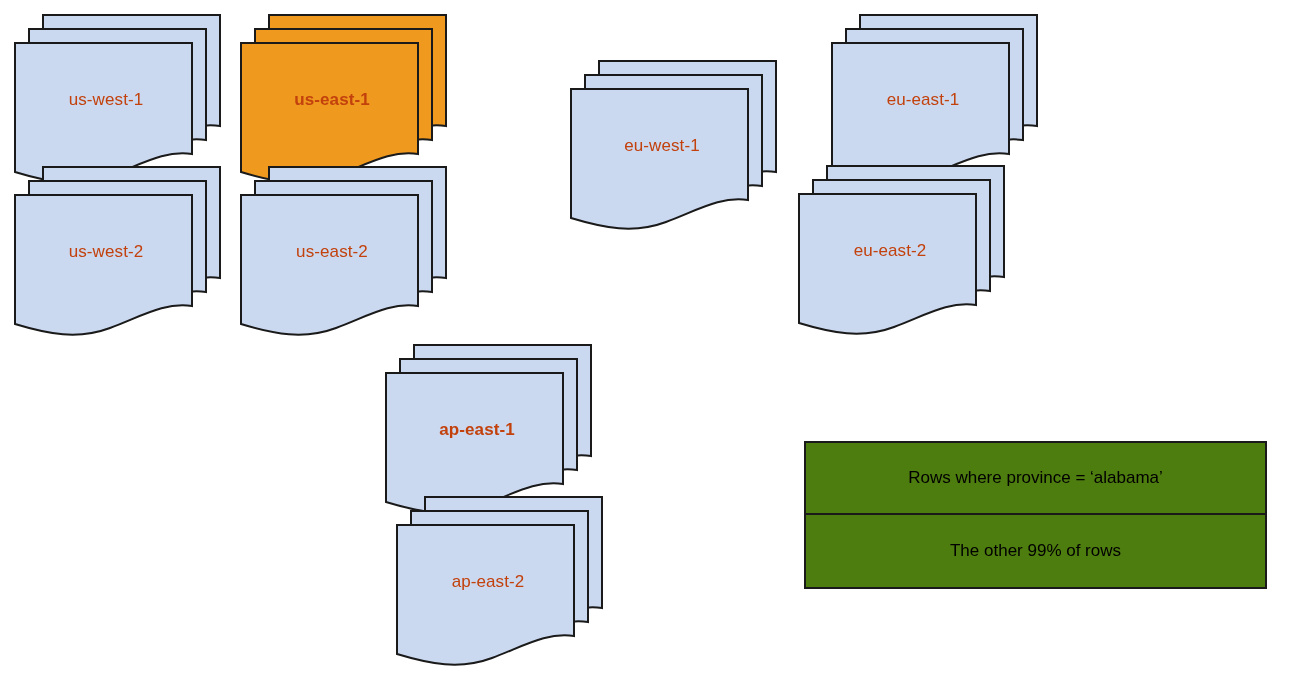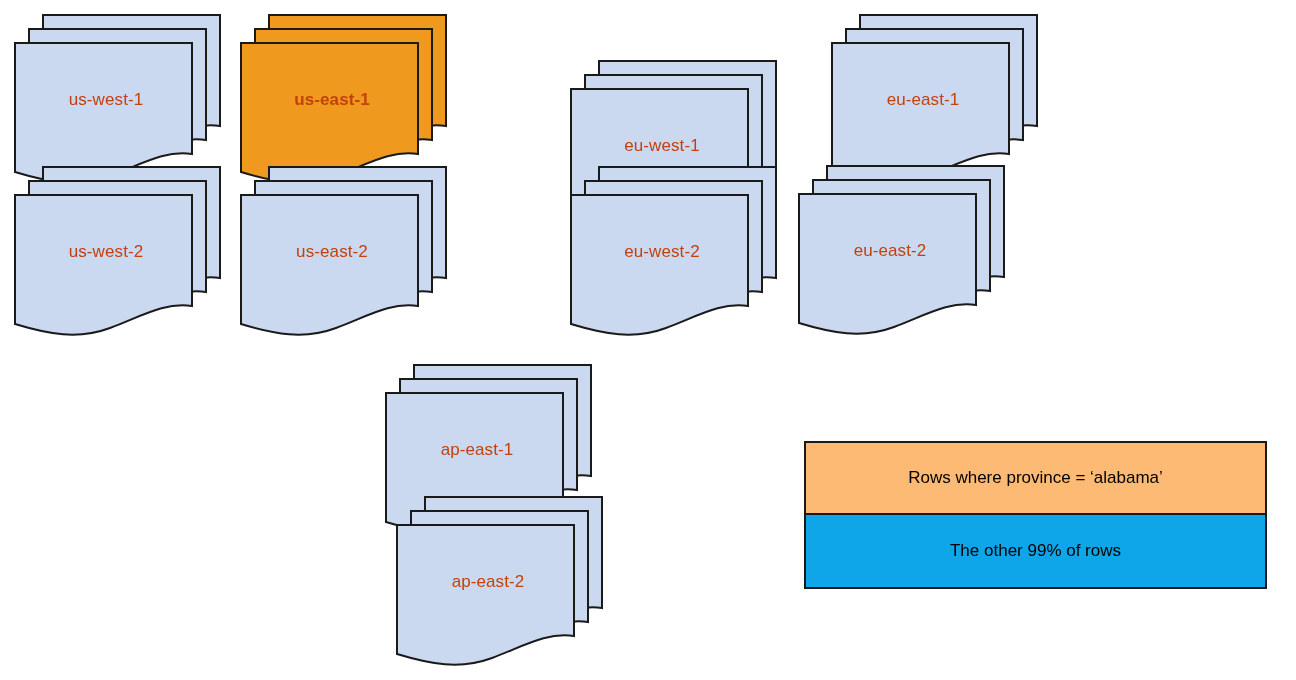--- a/index.html
+++ b/index.html
@@ -125,53 +125,45 @@
       <div class="stack-label">us-west-2</div>
     </div>
     <div class="stack" style="left: 240px; top: 166px; text-decoration: underline;">
       <svg viewBox="0 0 210 160">
         <path d="M 1,1 L 178,1 L 178,112 C 150,108 128,122 96,134 C 64,146 34,140 1,130 Z" class="doc-path" fill="#cbd9f0" transform="translate(28,0)"></path>
         <path d="M 1,1 L 178,1 L 178,112 C 150,108 128,122 96,134 C 64,146 34,140 1,130 Z" class="doc-path" fill="#cbd9f0" transform="translate(14,14)"></path>
         <path d="M 1,1 L 178,1 L 178,112 C 150,108 128,122 96,134 C 64,146 34,140 1,130 Z" class="doc-path" fill="#cbd9f0" transform="translate(0,28)"></path>
       </svg>
       <div class="stack-label">us-east-2</div>
     </div>
-    <div class="stack" style="left: 570px; top: 166px;">
-      <svg viewBox="0 0 210 160">
-        <path d="M 1,1 L 178,1 L 178,112 C 150,108 128,122 96,134 C 64,146 34,140 1,130 Z" class="doc-path" fill="#cbd9f0" transform="translate(28,0)"></path>
-        <path d="M 1,1 L 178,1 L 178,112 C 150,108 128,122 96,134 C 64,146 34,140 1,130 Z" class="doc-path" fill="#cbd9f0" transform="translate(14,14)"></path>
-        <path d="M 1,1 L 178,1 L 178,112 C 150,108 128,122 96,134 C 64,146 34,140 1,130 Z" class="doc-path" fill="#cbd9f0" transform="translate(0,28)"></path>
-      </svg>
-      <div class="stack-label">eu-west-2</div>
-    </div>
     <div class="stack" style="left: 798px; top: 165px;">
       <svg viewBox="0 0 210 160">
         <path d="M 1,1 L 178,1 L 178,112 C 150,108 128,122 96,134 C 64,146 34,140 1,130 Z" class="doc-path" fill="#cbd9f0" transform="translate(28,0)"></path>
         <path d="M 1,1 L 178,1 L 178,112 C 150,108 128,122 96,134 C 64,146 34,140 1,130 Z" class="doc-path" fill="#cbd9f0" transform="translate(14,14)"></path>
         <path d="M 1,1 L 178,1 L 178,112 C 150,108 128,122 96,134 C 64,146 34,140 1,130 Z" class="doc-path" fill="#cbd9f0" transform="translate(0,28)"></path>
       </svg>
       <div class="stack-label">eu-east-2</div>
     </div>
-    <div class="stack" style="left: 385px; top: 364px;">
+    <div class="stack" style="left: 385px; top: 344px; font-weight: bold;">
       <svg viewBox="0 0 210 160">
         <path d="M 1,1 L 178,1 L 178,112 C 150,108 128,122 96,134 C 64,146 34,140 1,130 Z" class="doc-path" fill="#cbd9f0" transform="translate(28,0)"></path>
         <path d="M 1,1 L 178,1 L 178,112 C 150,108 128,122 96,134 C 64,146 34,140 1,130 Z" class="doc-path" fill="#cbd9f0" transform="translate(14,14)"></path>
         <path d="M 1,1 L 178,1 L 178,112 C 150,108 128,122 96,134 C 64,146 34,140 1,130 Z" class="doc-path" fill="#cbd9f0" transform="translate(0,28)"></path>
       </svg>
       <div class="stack-label">ap-east-1</div>
     </div>
     <div class="stack" style="left: 396px; top: 496px;">
       <svg viewBox="0 0 210 160">
         <path d="M 1,1 L 178,1 L 178,112 C 150,108 128,122 96,134 C 64,146 34,140 1,130 Z" class="doc-path" fill="#cbd9f0" transform="translate(28,0)"></path>
         <path d="M 1,1 L 178,1 L 178,112 C 150,108 128,122 96,134 C 64,146 34,140 1,130 Z" class="doc-path" fill="#cbd9f0" transform="translate(14,14)"></path>
         <path d="M 1,1 L 178,1 L 178,112 C 150,108 128,122 96,134 C 64,146 34,140 1,130 Z" class="doc-path" fill="#cbd9f0" transform="translate(0,28)"></path>
       </svg>
       <div class="stack-label">ap-east-2</div>
     </div>
     <div class="legend">
-      <div class="legend-row row-top" style="background: #fdba74;">
+      <div class="legend-row row-top" style="background: #4d7c0f;">
         <span>Rows where province = ‘alabama’</span>
       </div>
-      <div class="legend-row" style="background: #0ea5e9;">
+      <div class="legend-row" style="background: #4d7c0f;">
         <span>The other 99% of rows</span>
       </div>
     </div>
   </div>
 
 </body></html>

